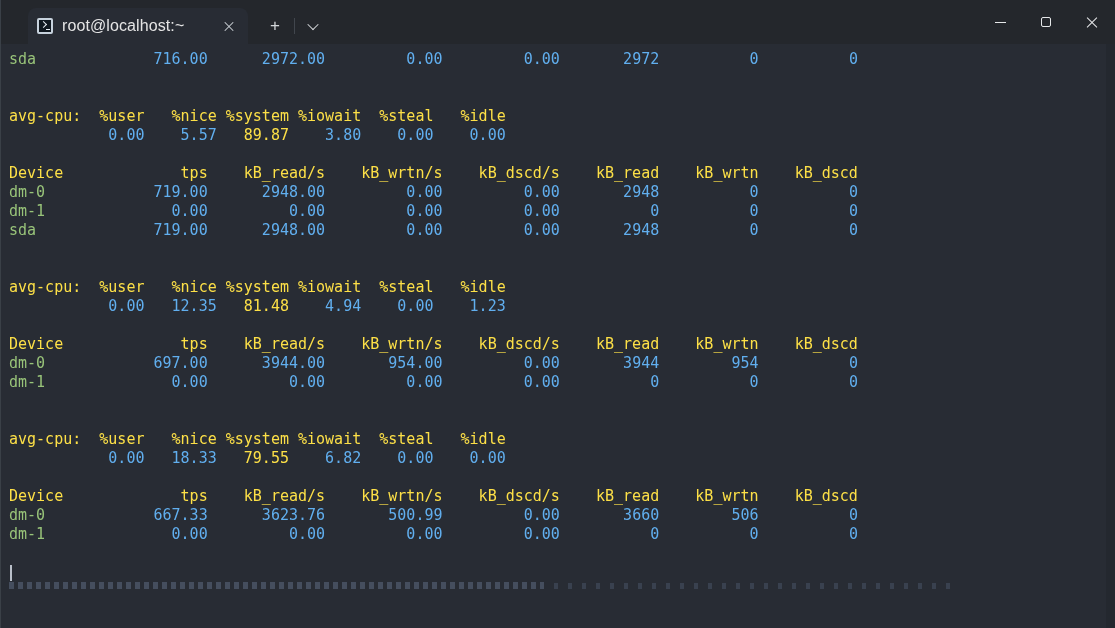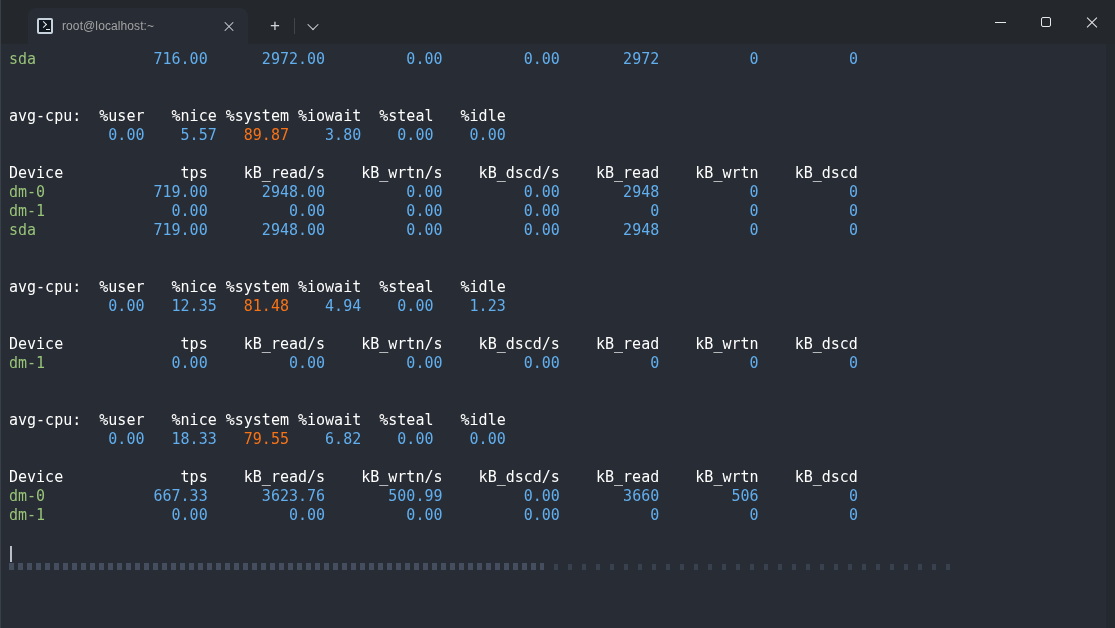--- a/index.html
+++ b/index.html
@@ -28,21 +28,21 @@
     content:""; position:absolute; left:2px; top:2px;
     width:4px; height:4px;
     border-right:1.5px solid #e8eef4; border-bottom:1.5px solid #e8eef4;
     transform:rotate(-45deg);
   }
   .tab-icon::after {
     content:""; position:absolute; right:1px; bottom:2px; width:4px; height:1.5px;
     background:#e8eef4;
   }
   .tab-title {
-    color:#a3a3a3; font-size:12px; white-space:nowrap; overflow:hidden;
+    color:#e5e5e5; font-size:16px; white-space:nowrap; overflow:hidden;
     flex:1 1 auto; letter-spacing:.1px;
   }
   .tab-close {
     width:18px; height:18px; flex:none; position:relative; cursor:pointer; margin-left:6px;
   }
   .tab-close::before, .tab-close::after {
     content:""; position:absolute; left:3px; top:8.5px; width:12px; height:1px;
     background:#cfd3d8;
   }
   .tab-close::before { transform:rotate(45deg); }
@@ -79,24 +79,24 @@
   .glyph-close::after  { transform:rotate(-45deg); }
   
   .screen {
     flex:1 1 auto; background:#282c34; position:relative; overflow:hidden;
     padding:6px 0 0 8px; cursor:text;
   }
   .term {
     font-family:"DejaVu Sans Mono", monospace; font-size:15px;
   }
   .tl { height:19px; line-height:19px; white-space:pre; color:#dcdfe4; }
-  .c-fg { color:#ffffff; }
+  .c-fg { color:#fde047; }
   .c-b  { color:#61afef; }
   .c-g  { color:#98c379; }
-  .c-r  { color:#f97316; }
+  .c-r  { color:#fde047; }
   .cursor {
     display:inline-block; width:2px; height:16px; background:#b9bfc9;
     vertical-align:middle; margin-left:1px;
   }
   .partial-line {
     height:19px; margin-top:0; filter:blur(0.6px); opacity:.85;
     background-image:
       repeating-linear-gradient(90deg, #4b5566 0px 5px, transparent 5px 9px),
       repeating-linear-gradient(90deg, #3d4554 0px 4px, transparent 4px 14px);
     background-size:535px 7px, 400px 6px;
@@ -149,20 +149,21 @@
         <div class="tl"><span class="c-fg">Device             tps    kB_read/s    kB_wrtn/s    kB_dscd/s    kB_read    kB_wrtn    kB_dscd</span></div>
         <div class="tl"><span class="c-g">dm-0         </span><span class="c-b">   719.00</span><span class="c-b">      2948.00</span><span class="c-b">         0.00</span><span class="c-b">         0.00</span><span class="c-b">       2948</span><span class="c-b">          0</span><span class="c-b">          0</span></div>
         <div class="tl"><span class="c-g">dm-1         </span><span class="c-b">     0.00</span><span class="c-b">         0.00</span><span class="c-b">         0.00</span><span class="c-b">         0.00</span><span class="c-b">          0</span><span class="c-b">          0</span><span class="c-b">          0</span></div>
         <div class="tl"><span class="c-g">sda          </span><span class="c-b">   719.00</span><span class="c-b">      2948.00</span><span class="c-b">         0.00</span><span class="c-b">         0.00</span><span class="c-b">       2948</span><span class="c-b">          0</span><span class="c-b">          0</span></div>
         <div class="tl"> </div>
         <div class="tl"> </div>
         <div class="tl"><span class="c-fg">avg-cpu:  %user   %nice %system %iowait  %steal   %idle</span></div>
         <div class="tl"><span class="c-b">           0.00</span><span class="c-b">   12.35</span><span class="c-r">   81.48</span><span class="c-b">    4.94</span><span class="c-b">    0.00</span><span class="c-b">    1.23</span></div>
         <div class="tl"> </div>
         <div class="tl"><span class="c-fg">Device             tps    kB_read/s    kB_wrtn/s    kB_dscd/s    kB_read    kB_wrtn    kB_dscd</span></div>
+        <div class="tl"><span class="c-g">dm-0         </span><span class="c-b">   697.00</span><span class="c-b">      3944.00</span><span class="c-b">       954.00</span><span class="c-b">         0.00</span><span class="c-b">       3944</span><span class="c-b">        954</span><span class="c-b">          0</span></div>
         <div class="tl"><span class="c-g">dm-1         </span><span class="c-b">     0.00</span><span class="c-b">         0.00</span><span class="c-b">         0.00</span><span class="c-b">         0.00</span><span class="c-b">          0</span><span class="c-b">          0</span><span class="c-b">          0</span></div>
         <div class="tl"> </div>
         <div class="tl"> </div>
         <div class="tl"><span class="c-fg">avg-cpu:  %user   %nice %system %iowait  %steal   %idle</span></div>
         <div class="tl"><span class="c-b">           0.00</span><span class="c-b">   18.33</span><span class="c-r">   79.55</span><span class="c-b">    6.82</span><span class="c-b">    0.00</span><span class="c-b">    0.00</span></div>
         <div class="tl"> </div>
         <div class="tl"><span class="c-fg">Device             tps    kB_read/s    kB_wrtn/s    kB_dscd/s    kB_read    kB_wrtn    kB_dscd</span></div>
         <div class="tl"><span class="c-g">dm-0         </span><span class="c-b">   667.33</span><span class="c-b">      3623.76</span><span class="c-b">       500.99</span><span class="c-b">         0.00</span><span class="c-b">       3660</span><span class="c-b">        506</span><span class="c-b">          0</span></div>
         <div class="tl"><span class="c-g">dm-1         </span><span class="c-b">     0.00</span><span class="c-b">         0.00</span><span class="c-b">         0.00</span><span class="c-b">         0.00</span><span class="c-b">          0</span><span class="c-b">          0</span><span class="c-b">          0</span></div>
         <div class="tl"> </div>

